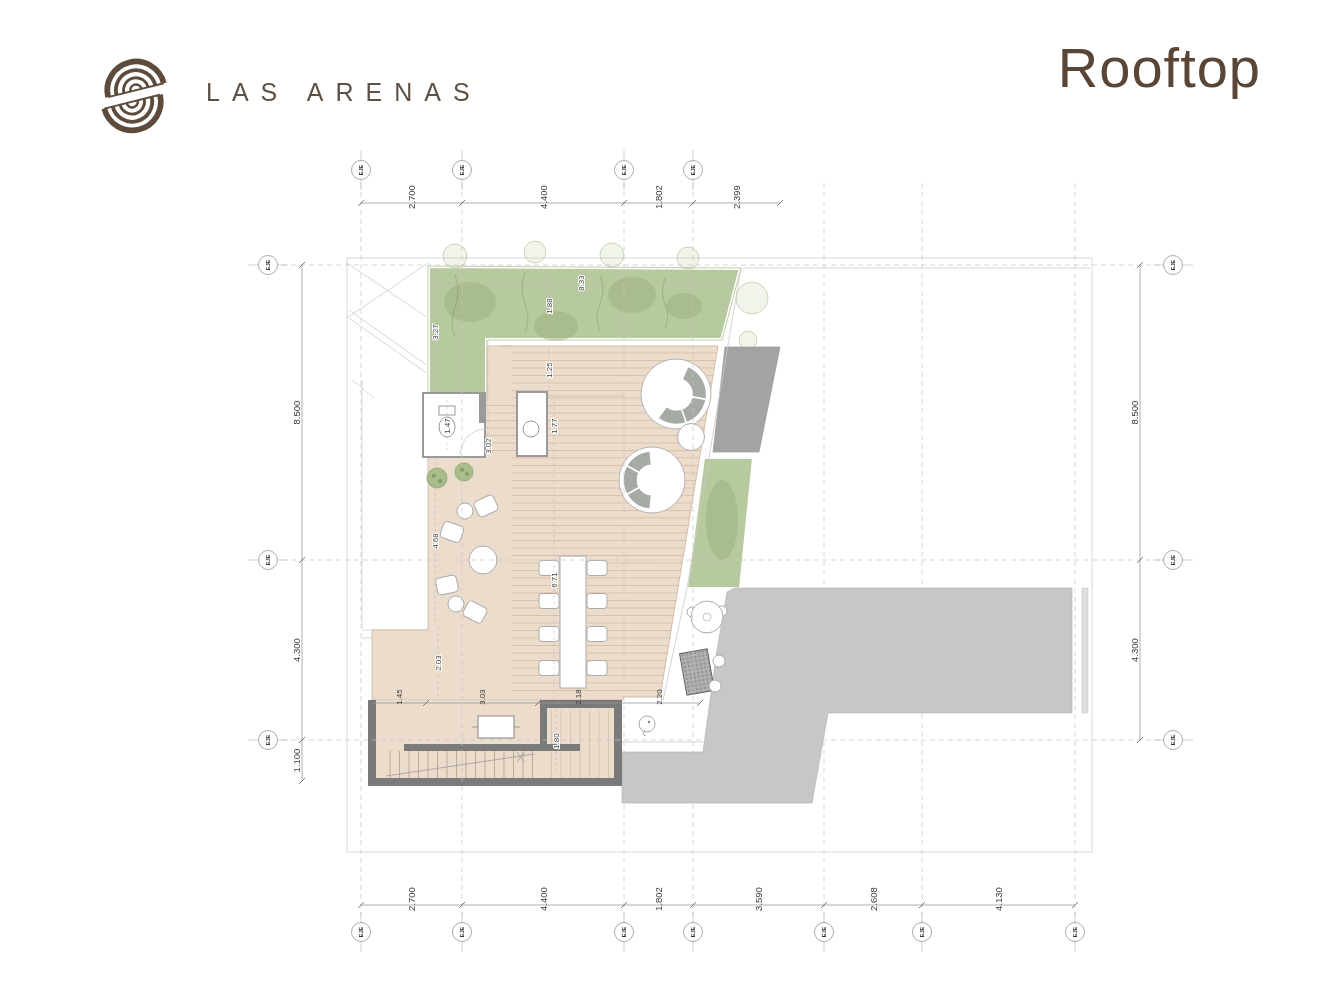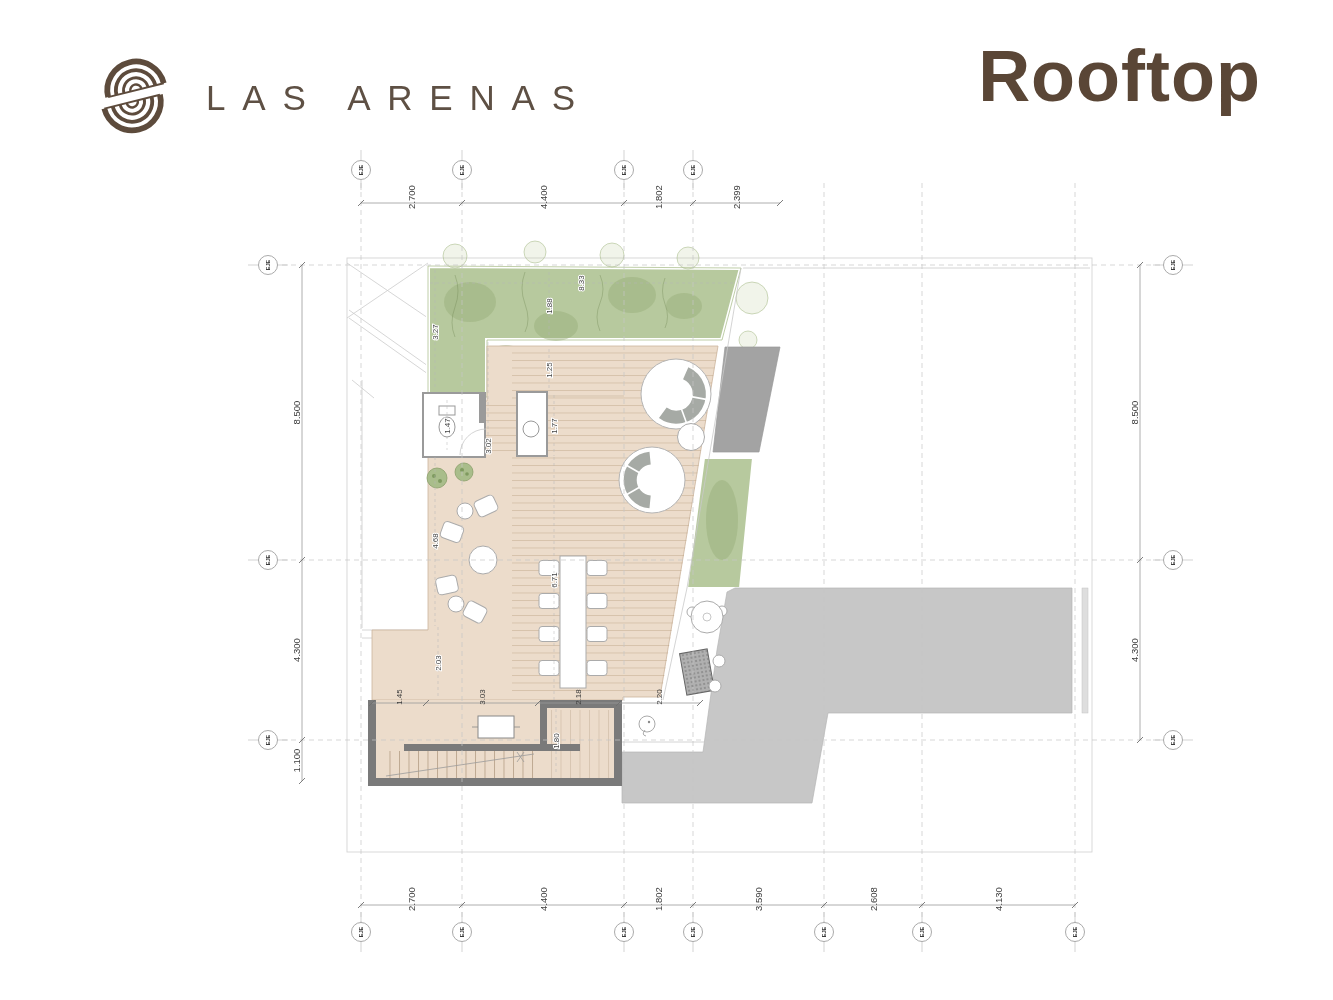--- a/index.html
+++ b/index.html
@@ -5,23 +5,23 @@
   :root{
     --brand:#5e5044; --title:#5a4636; --dimtext:#3c3c3c;
     --green:#b7c99e; --green-dark:#96ad77; --beige:#ecdccb;
     --gray-big:#c7c7c7; --gray-dark:#a3a3a3; --wall:#7a7a7a;
     --line:#9c9c9c; --line-light:#c9c9c9;
   }
   html,body{margin:0;padding:0;background:#fff;}
   body{font-family:"Liberation Sans",sans-serif;}
   .canvas{position:relative;width:1333px;height:1000px;background:#fff;overflow:hidden;}
   .logo{position:absolute;left:92px;top:50px;width:86px;height:90px;}
-  .brand{position:absolute;left:206px;top:78px;font-size:35px;letter-spacing:0.48em;
+  .brand{position:absolute;left:206px;top:78px;font-size:25px;letter-spacing:0.48em;
          color:var(--brand);font-weight:400;}
-  .title{position:absolute;top:40px;right:72px;font-size:72px;font-weight:700;
+  .title{position:absolute;top:40px;right:72px;font-size:56px;font-weight:400;
          color:var(--title);line-height:1;letter-spacing:1px;}
   svg text{font-family:"Liberation Sans",sans-serif;}
   .grid{stroke:#c6c6c6;stroke-width:0.7;stroke-dasharray:5 4;}
   .dimline{stroke:#9a9a9a;stroke-width:0.8;}
   .tick{stroke:#6f6f6f;stroke-width:0.9;}
   .dimtext{font-size:9.5px;fill:var(--dimtext);text-anchor:middle;dominant-baseline:central;}
   .dimtext.small{font-size:8px;}
   .idimline{stroke:#b5b5b5;stroke-width:0.5;stroke-dasharray:3 3;}
   .idimtext{font-size:8px;fill:#444;text-anchor:middle;dominant-baseline:central;
             paint-order:stroke;stroke:#ffffff;stroke-width:2px;}

